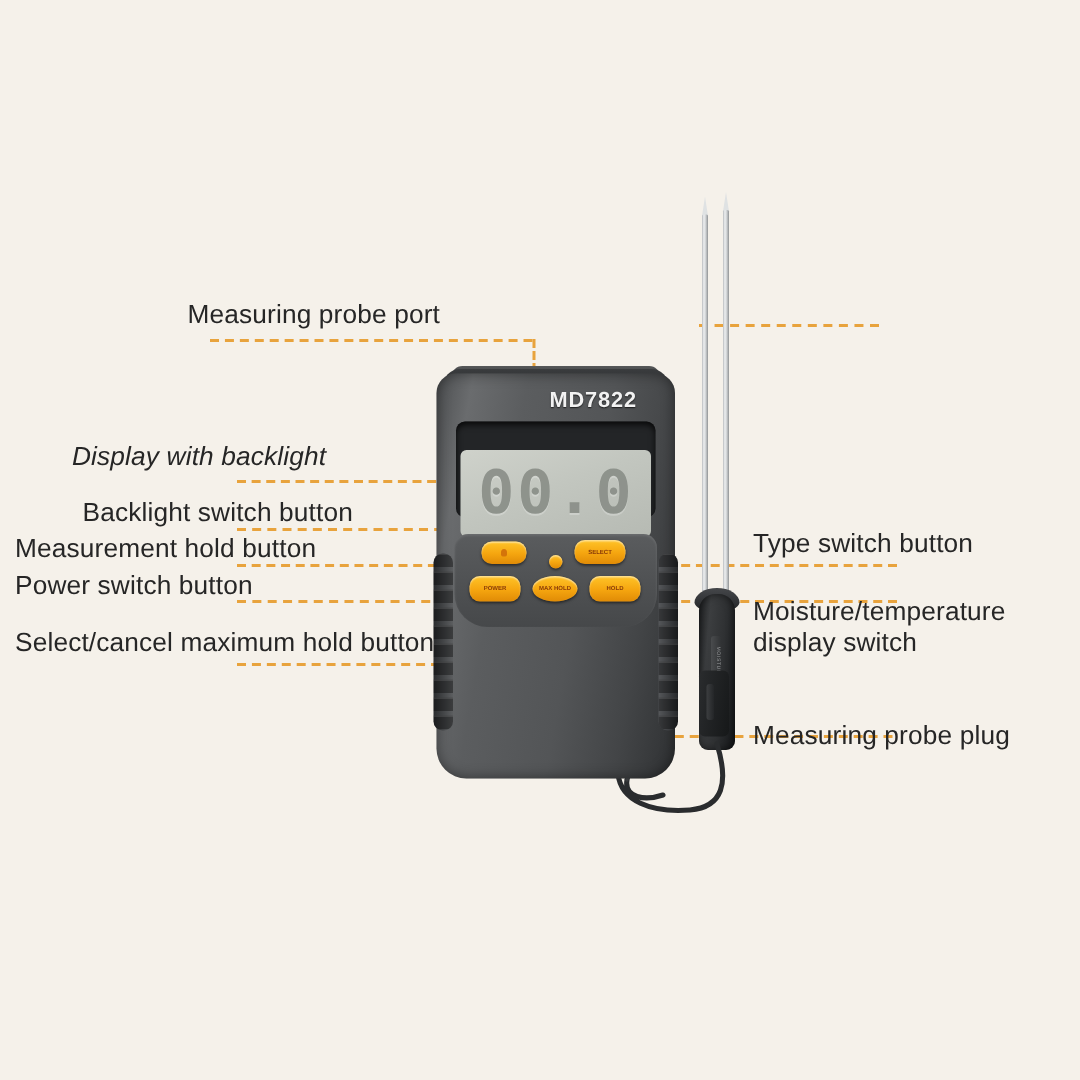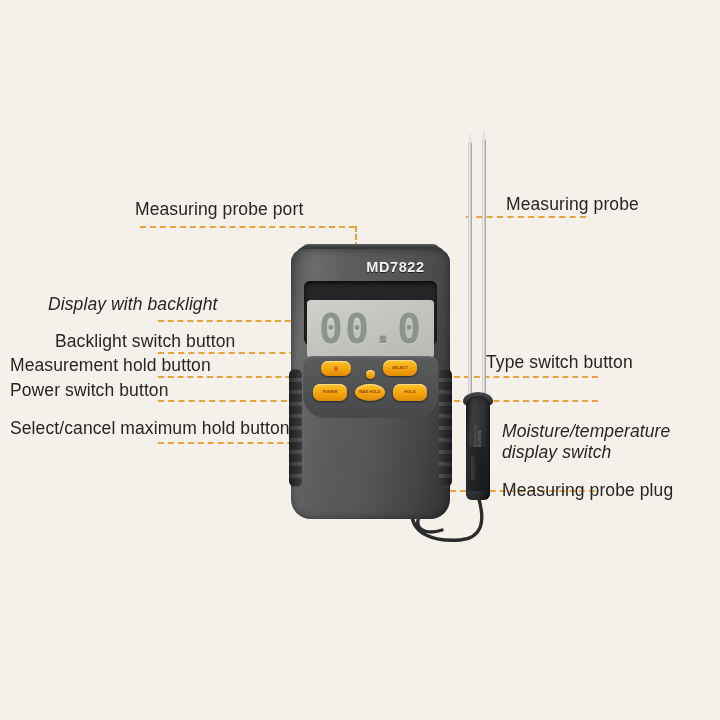--- a/index.html
+++ b/index.html
@@ -104,30 +104,29 @@
   <div class="dash-v" style="left:362px;top:397px;height:46px;"></div>
 
   <div class="dash-h" style="left:466px;top:216px;width:120px;"></div>
 
   <div class="dash-h" style="left:395px;top:376px;width:203px;"></div>
 
   <div class="dash-h" style="left:395px;top:400px;width:203px;"></div>
 
   <div class="dash-h" style="left:430px;top:490px;width:165px;"></div>
 
-  <div class="lbl" style="left:135px;top:199px;">Measuring probe port</div>
+  <div class="lbl" style="left:125px;top:199px;">Measuring probe port</div>
   <div class="lbl" style="left:48px;top:294px;font-style:italic;">Display with backlight</div>
   <div class="lbl" style="left:55px;top:331px;">Backlight switch button</div>
   <div class="lbl" style="left:10px;top:355px;text-align:center;">Measurement hold button</div>
   <div class="lbl" style="left:10px;top:380px;">Power switch button</div>
   <div class="lbl" style="left:10px;top:418px;">Select/cancel maximum hold button</div>
 
-  <div class="lbl r" style="left:506px;top:194px;">Measuring probe</div>
-  <div class="lbl r" style="left:486px;top:352px;">Type switch button</div>
-  <div class="lbl r" style="left:502px;top:421px;font-style:italic;">Moisture/temperature
+  <div class="lbl r" style="left:502px;top:352px;">Type switch button</div>
+  <div class="lbl r" style="left:502px;top:397px;">Moisture/temperature
 display switch</div>
   <div class="lbl r" style="left:502px;top:480px;">Measuring probe plug</div>
 
   <div class="pin-tip" style="left:468px;top:131px;"></div>
   <div class="pin" style="left:468px;top:143px;height:256px;"></div>
   <div class="pin-tip" style="left:482px;top:128px;"></div>
   <div class="pin" style="left:482px;top:140px;height:259px;"></div>
 
   <div class="handle-top"></div>
   <div class="handle">

